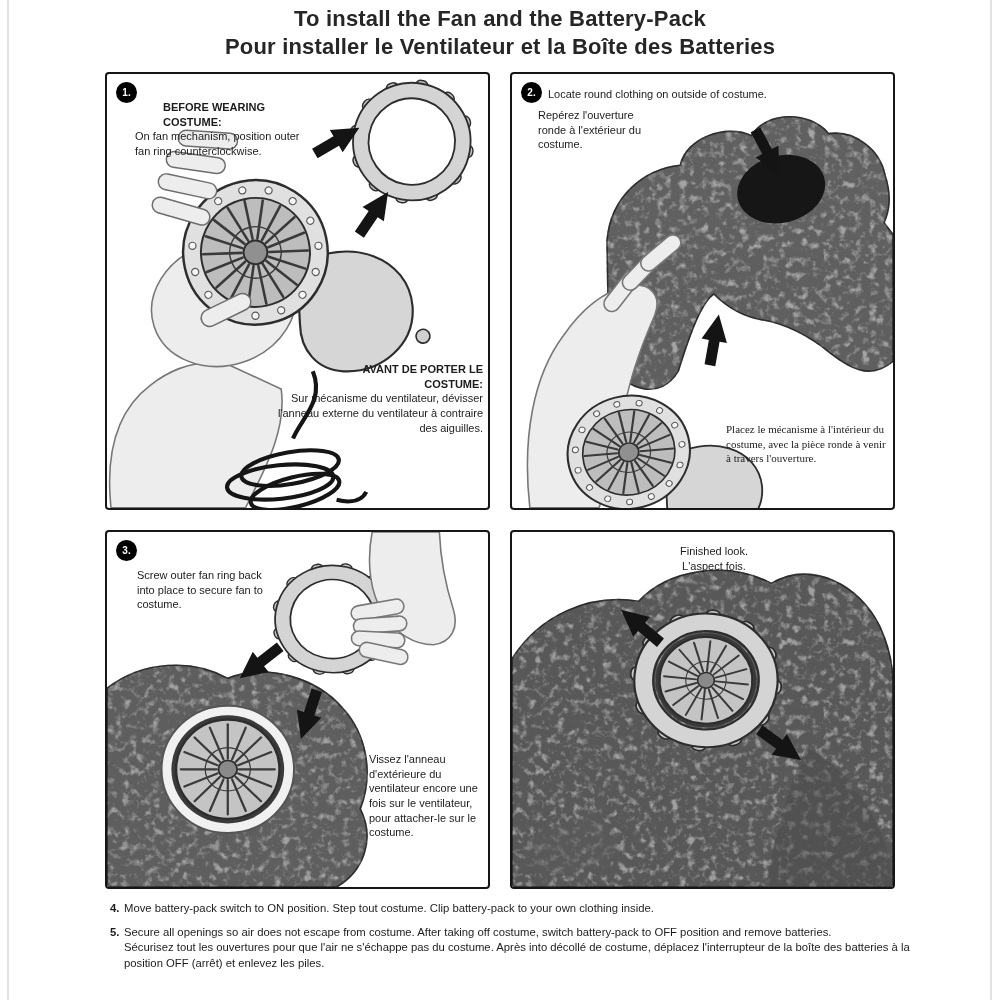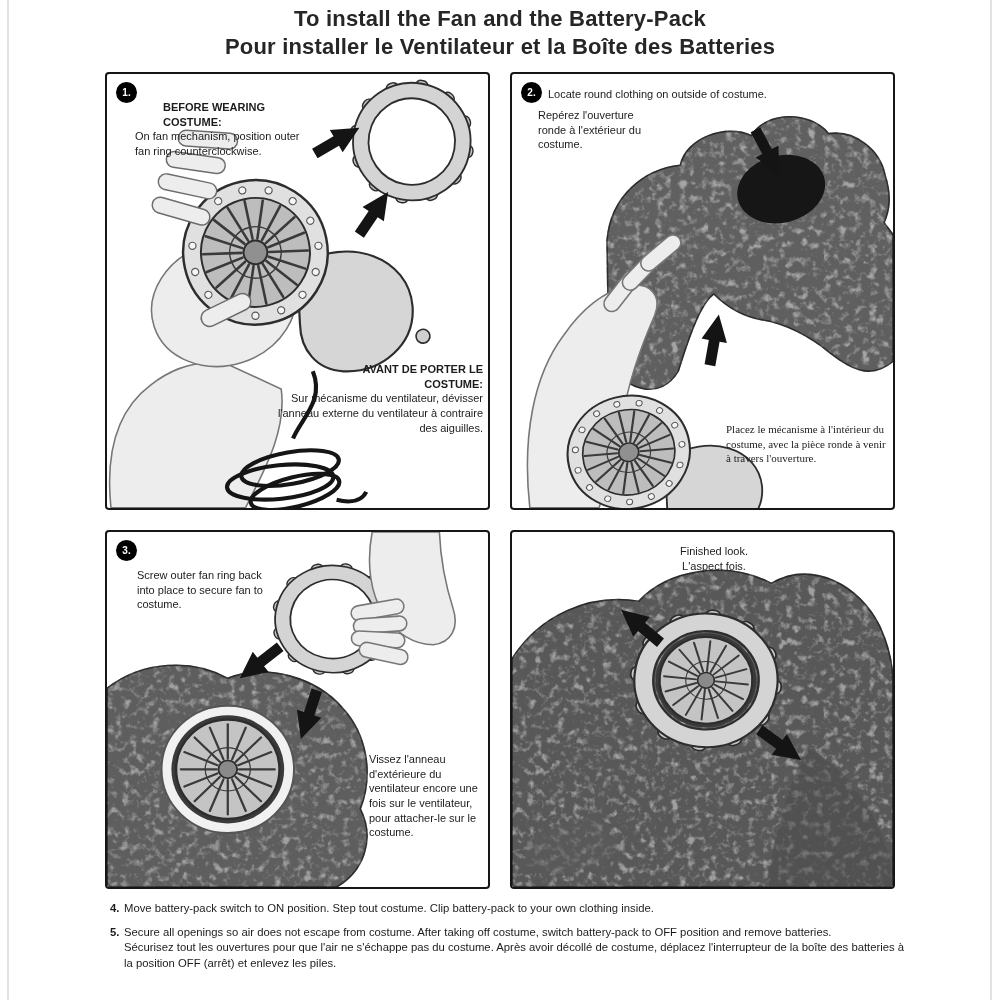--- a/index.html
+++ b/index.html
@@ -274,16 +274,16 @@
   </div>
 
   <div class="steps">
     <div class="step">
       <span class="num">4.</span>
       <div>Move battery-pack switch to ON position. Step tout costume. Clip battery-pack to your own clothing inside.</div>
     </div>
     <div class="step">
       <span class="num">5.</span>
       <div>Secure all openings so air does not escape from costume. After taking off costume, switch battery-pack to OFF position and remove batteries.</div>
-      <div>Sécurisez tout les ouvertures pour que l'air ne s'échappe pas du costume. Après avoir décollé de costume, déplacez l'interrupteur de la boîte des batteries à la position OFF (arrêt) et enlevez les piles.</div>
+      <div>Sécurisez tout les ouvertures pour que l'air ne s'échappe pas du costume. Après into décollé de costume, déplacez l'interrupteur de la boîte des batteries à la position OFF (arrêt) et enlevez les piles.</div>
     </div>
   </div>
 </div>
 
 </body></html>

